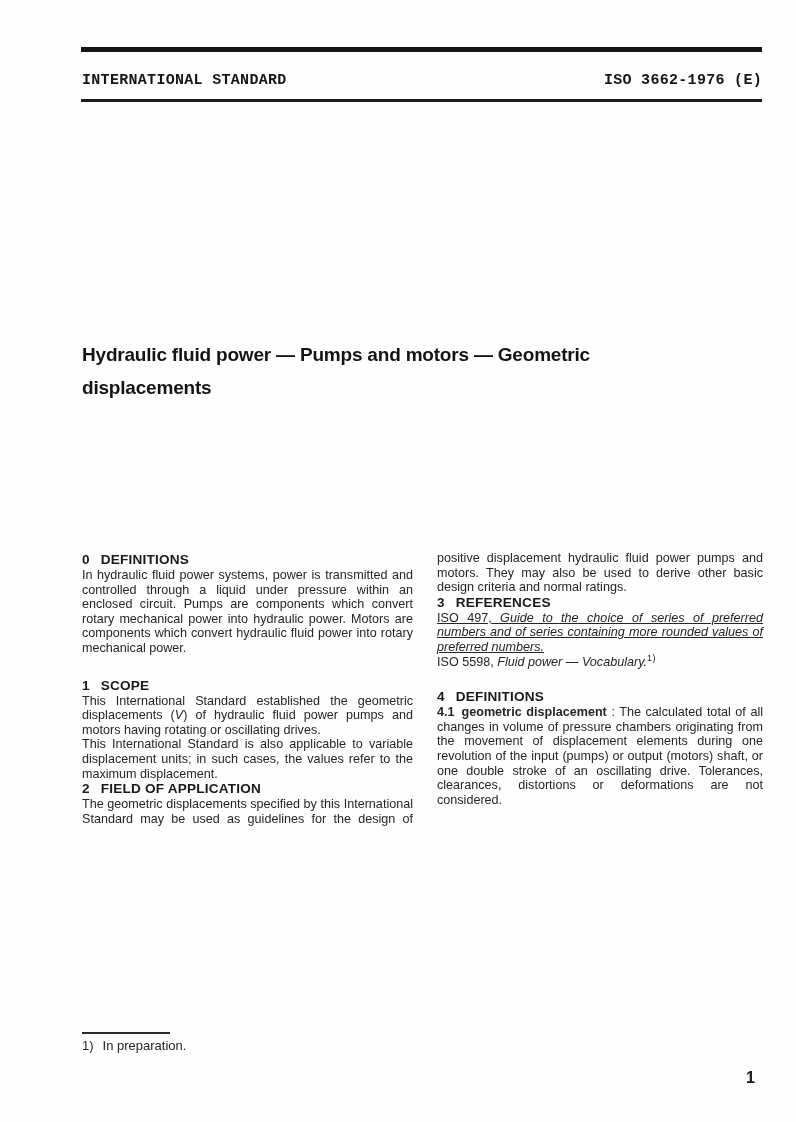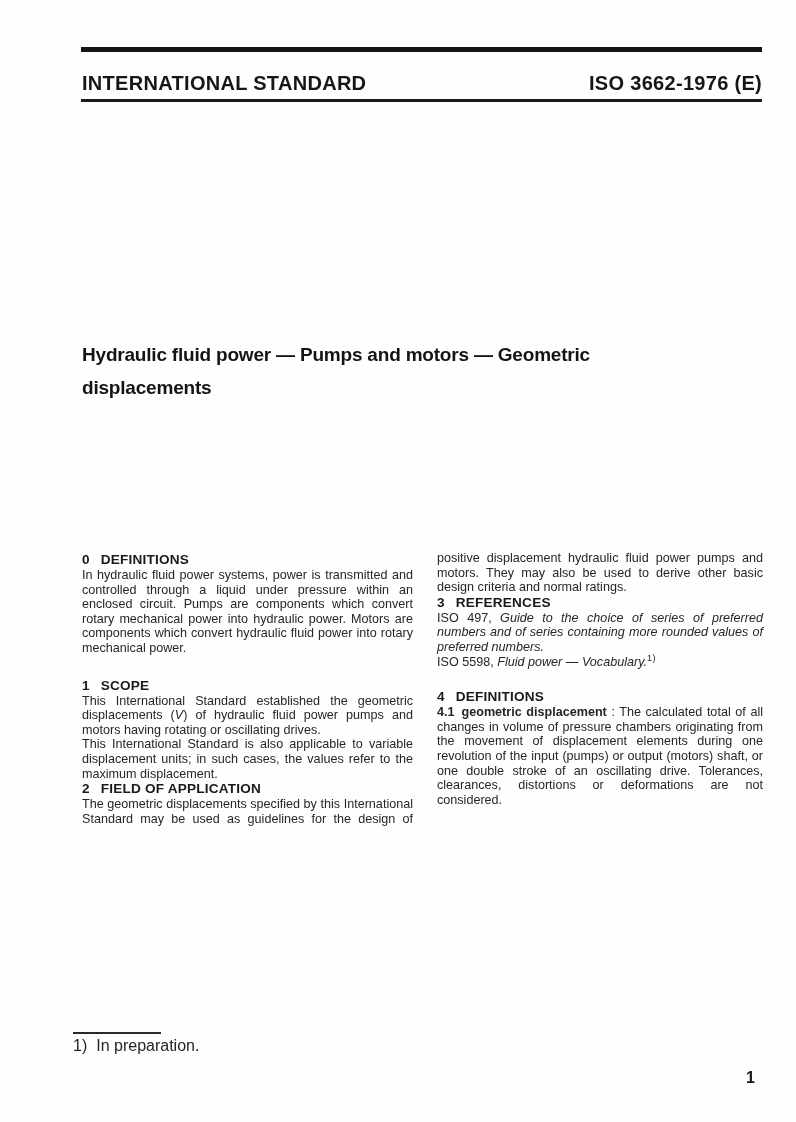--- a/index.html
+++ b/index.html
@@ -31,24 +31,25 @@
     background: #161616;
   }
   .header-row {
     position: absolute;
     left: 82px;
     width: 680px;
     top: 72px;
     display: flex;
     justify-content: space-between;
     align-items: baseline;
-    font-size: 20px;
+    font-size: 15px;
     font-weight: 700;
     letter-spacing: 0.3px;
     color: #161616;
+    font-family: Liberation Mono, monospace;
   }
   .rule-bottom {
     position: absolute;
     left: 81px;
     width: 681px;
     top: 99px;
     height: 3px;
     background: #1c1c1c;
   }
   
@@ -90,42 +91,42 @@
   .justify-all { text-align-last: justify; }
 
   
   .mt-para   { margin-top: 10px; }
   .mt-para2  { margin-top: 8px; }
   .mt-first  { margin-top: 12px; }
   .mt-h1     { margin-top: 22px; }
   .mt-h2     { }
   .mt-h3     { }
   .mt-h4     { margin-top: 20px; }
-  .mt-ref1   { margin-top: 10px; }
+  .mt-ref1   { margin-top: 10px; text-decoration: underline; }
   .mt-ref2   { margin-top: 9px; }
   .mt-def1   { margin-top: 10px; }
   .mt-def2   { margin-top: 18px; }
 
   .var { font-style: italic; }
   .ref-title { font-style: italic; }
   .clause-num { font-weight: 700; margin-right: 7px; }
   .clause-term { font-weight: 700; }
   sup.note-mark {
     font-size: 9px;
     vertical-align: super;
     line-height: 0;
     letter-spacing: 0.5px;
   }
   
   .footnote {
     position: absolute;
-    left: 73px;
+    left: 82px;
     top: 1032px;
     width: 300px;
-    font-size: 16px;
+    font-size: 13px;
     line-height: 13px;
     color: #262626;
   }
   .footnote-rule {
     width: 88px;
     height: 2px;
     background: #2a2a2a;
     margin-bottom: 5px;
   }
   .footnote .fn-mark { margin-right: 9px; }

